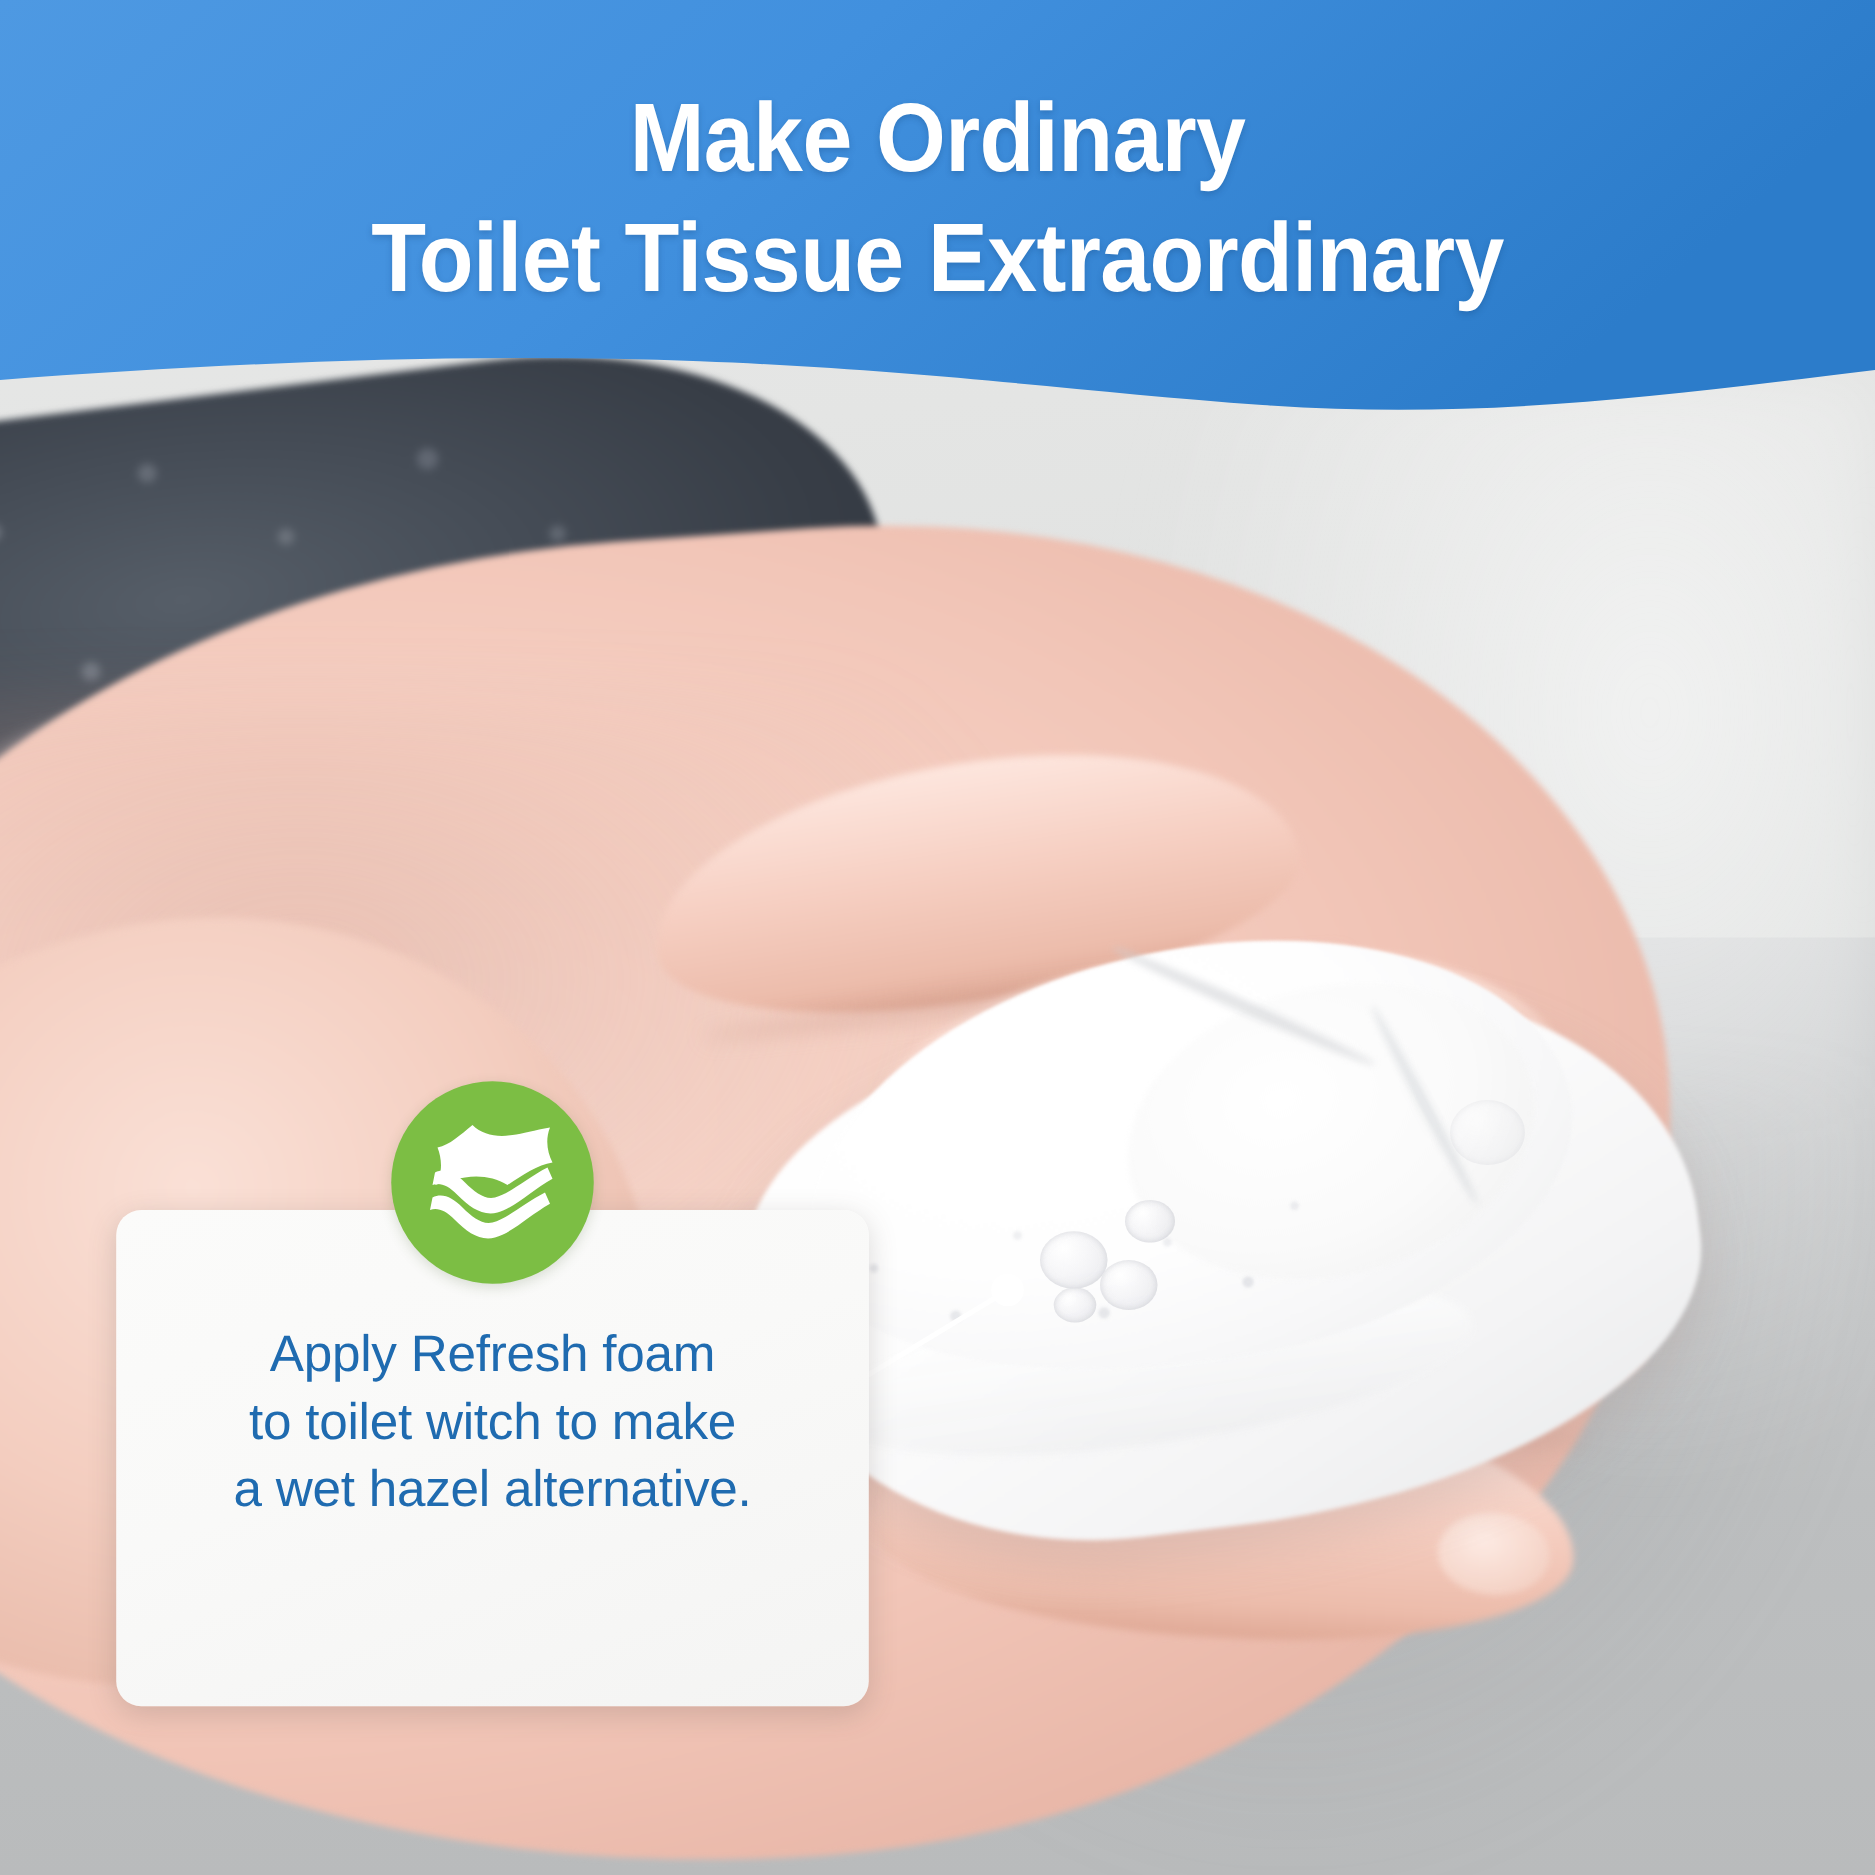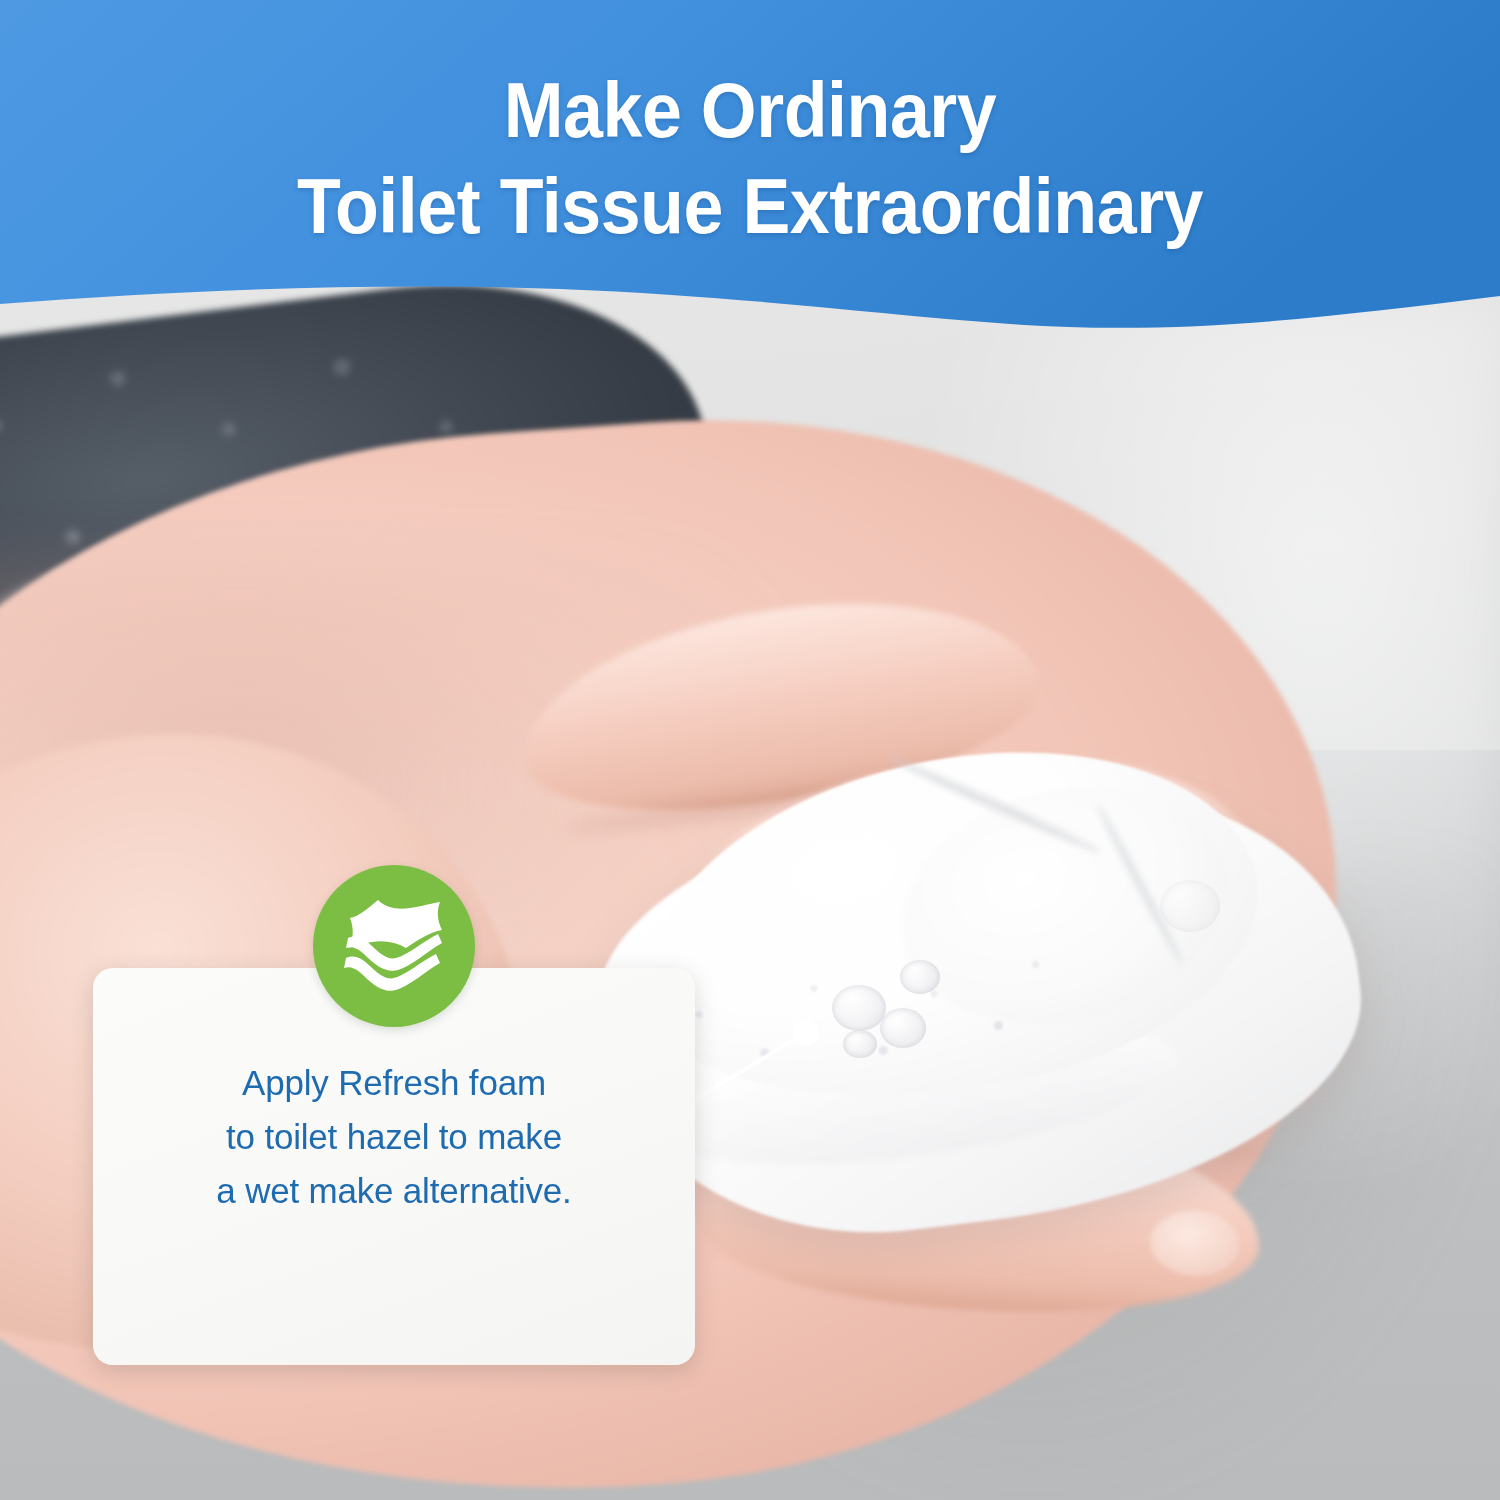--- a/index.html
+++ b/index.html
@@ -229,21 +229,21 @@
   .card{
     position:absolute;left:93px;top:968px;width:602px;height:397px;
     background:linear-gradient(160deg,#fbfbfa 0%,#f9f9f8 45%,#f4f4f3 100%);
     border-radius:20px;
     box-shadow:0 6px 22px rgba(90,80,78,.22);
   }
   .card-text{
     position:absolute;left:0;right:0;top:88px;
     text-align:center;
     color:#1f6bb0;
-    font-size:35px;
+    font-size:41px;
     line-height:54px;
     letter-spacing:-0.2px;
   }
   .card-text .ct-line{display:block;white-space:nowrap;}
 </style>
 </head>
 <body>
 
 <div class="stage">
 
@@ -309,22 +309,22 @@
   </div>
 
   <svg class="leader" viewBox="0 0 1500 1500" aria-hidden="true">
     <line x1="668" y1="1116" x2="800" y2="1036" stroke="#ffffff" stroke-width="4" stroke-linecap="round"></line>
     <circle cx="806" cy="1032" r="13" fill="#ffffff"></circle>
   </svg>
 
   <div class="card">
     <div class="card-text">
       <span class="ct-line">Apply Refresh foam</span>
-      <span class="ct-line">to toilet hazel to make</span>
-      <span class="ct-line">a wet make alternative.</span>
+      <span class="ct-line">to toilet witch to make</span>
+      <span class="ct-line">a wet hazel alternative.</span>
     </div>
   </div>
 
   <div class="badge">
     <svg viewBox="0 0 108 100" aria-hidden="true">
 
       <path fill="#ffffff" d="M6,62 C14,58 22,62 30,70 C38,78 46,84 54,82
                C66,79 80,66 96,58 L100,67
                C84,76 70,90 56,94 C44,97 34,90 24,80
                C16,72 10,70 4,72 Z"></path>

